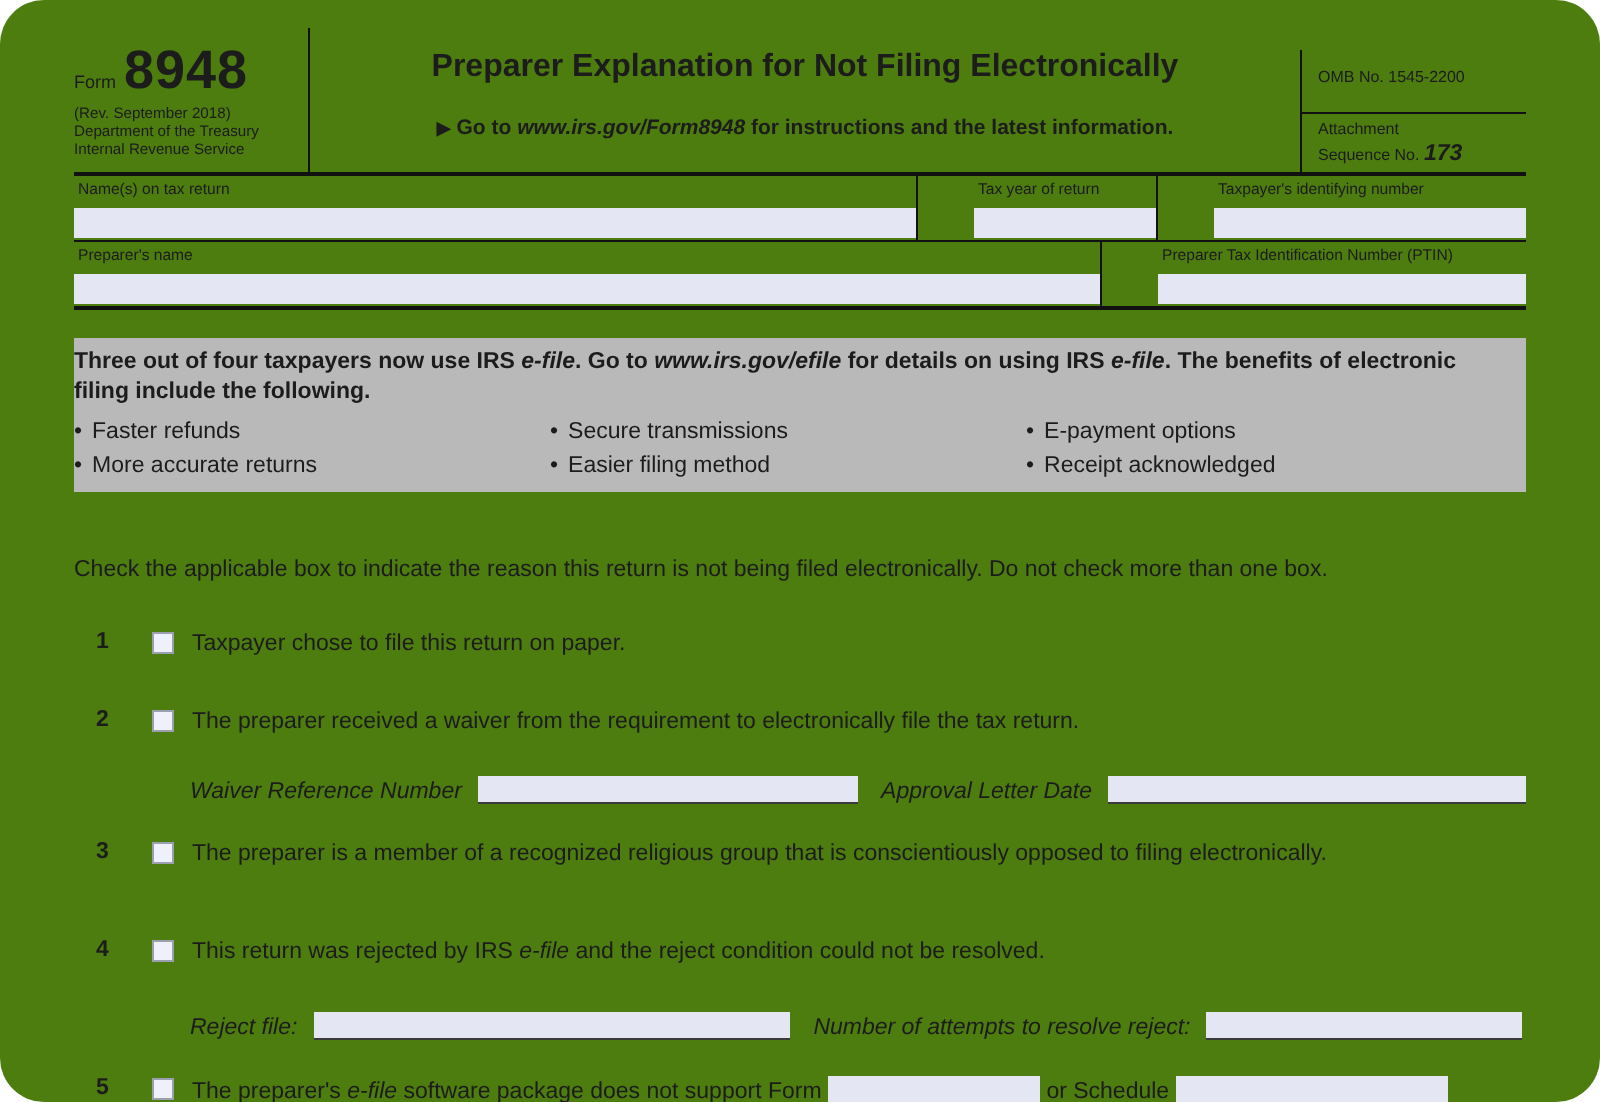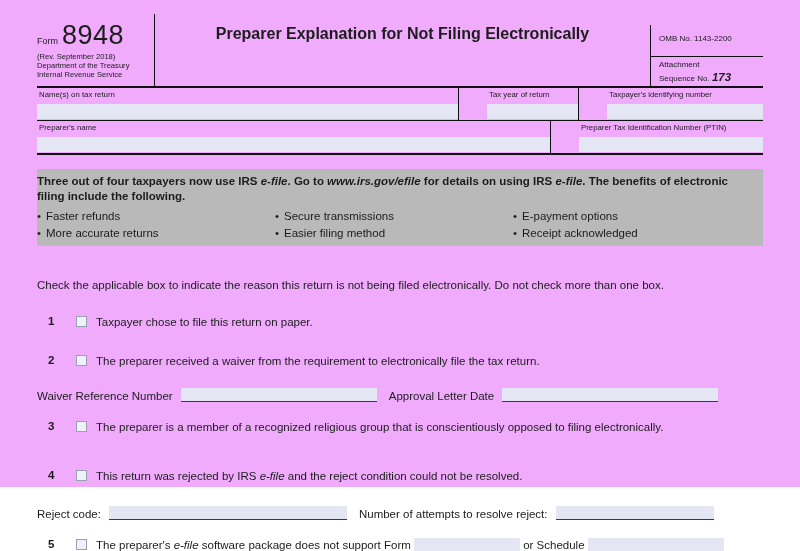--- a/index.html
+++ b/index.html
@@ -4,29 +4,29 @@
 <style>
   :root{
     --field:#e4e7f3;
     --banner:#b9b9b9;
     --ink:#1c1c1c;
     --line:#111;
   }
   *{margin:0;padding:0;box-sizing:border-box;}
   html,body{width:800px;height:551px;background:#ffffff;overflow:hidden;}
   body{font-family:"Liberation Sans", sans-serif;color:var(--ink);}
-  .page{position:relative;width:800px;height:487px;background:#f0abfc;}
+  .page{position:relative;width:800px;height:551px;background:#4d7c0f;border-radius:22px;}
   .content{position:absolute;left:37px;top:14px;width:726px;}
 
   
   .hdr{display:flex;height:74px;border-bottom:2.5px solid var(--line);}
   .hdr-left{width:118px;border-right:1.5px solid var(--line);padding:8px 4px 0 0;}
   .form-line{display:flex;align-items:flex-end;}
   .form-word{font-size:9px;margin-right:4px;padding-bottom:3px;}
-  .form-number{font-size:27px;font-weight:normal;letter-spacing:.5px;line-height:1;}
+  .form-number{font-size:27px;font-weight:bold;letter-spacing:.5px;line-height:1;}
   .rev{font-size:7.6px;margin-top:3px;}
   .dept{font-size:7.6px;line-height:1.2;}
   .hdr-center{flex:1;text-align:center;padding-top:11px;}
   .title{font-size:16px;font-weight:bold;}
   .subtitle{font-size:10.5px;font-weight:bold;margin-top:15px;}
   .subtitle .it{font-style:italic;}
   .arrow{font-size:9px;margin-right:3px;}
   .hdr-right{width:113px;margin-top:11px;border-left:1.5px solid var(--line);display:flex;flex-direction:column;}
   .omb-cell{font-size:8px;padding:9px 0 0 8px;height:33px;border-bottom:1.5px solid var(--line);}
   .att-cell{font-size:8px;padding:3px 0 0 8px;line-height:1.35;}
@@ -54,21 +54,21 @@
   .bullet .dot{margin-right:5px;}
 
   
   .instruction{margin-top:33px;font-size:11.5px;}
   .item{display:flex;align-items:flex-start;font-size:11.5px;}
   .item-num{width:14px;margin-left:11px;font-weight:bold;flex:none;}
   .cbox{width:11px;height:11px;flex:none;margin-left:14px;margin-top:1px;
         border:1px solid #9aa0b0;background:#eef0fa;}
   .item-text{margin-left:9px;line-height:1.3;}
   .item-text .it{font-style:italic;}
-  .subrow{font-size:11.5px;display:flex;align-items:flex-end;white-space:nowrap;}
+  .subrow{margin-left:58px;font-size:11.5px;display:flex;align-items:flex-end;white-space:nowrap;font-style:italic;}
   .ufield{display:inline-block;height:14px;background:var(--field);
           border-bottom:1px solid #3a3a3a;vertical-align:-3px;}
   .m1{margin-top:24px;}  .m2{margin-top:24px;}  .mw{margin-top:19px;}
   .m3{margin-top:18px;}  .m4{margin-top:34px;}  .mr{margin-top:22px;}
   .m5{margin-top:18px;}
 </style>
 </head>
 <body>
 
 <div class="page">
@@ -79,23 +79,26 @@
         <div class="form-line">
           <span class="form-word">Form</span>
           <span class="form-number">8948</span>
         </div>
         <div class="rev">(Rev. September 2018)</div>
         <div class="dept">Department of the Treasury</div>
         <div class="dept">Internal Revenue Service</div>
       </div>
       <div class="hdr-center">
         <div class="title">Preparer Explanation for Not Filing Electronically</div>
+        <div class="subtitle">
+          <span class="arrow">▶</span><span>Go to </span><span class="it">www.irs.gov/Form8948</span><span> for instructions and the latest information.</span>
+        </div>
       </div>
       <div class="hdr-right">
-        <div class="omb-cell">OMB No. 1143-2200</div>
+        <div class="omb-cell">OMB No. 1545-2200</div>
         <div class="att-cell">
           <span>Attachment</span><br>
           <span>Sequence No. </span><span class="att-num">173</span>
         </div>
       </div>
     </div>
 
     <div class="idrow idrow1">
       <div class="idcell bR c-name">
         <div class="idlabel">Name(s) on tax return</div>
@@ -160,21 +163,21 @@
       <span class="cbox"></span>
       <span class="item-text">The preparer is a member of a recognized religious group that is conscientiously opposed to filing electronically.</span>
     </div>
 
     <div class="item m4">
       <span class="item-num">4</span>
       <span class="cbox"></span>
       <span class="item-text"><span>This return was rejected by IRS </span><span class="it">e-file</span><span> and the reject condition could not be resolved.</span></span>
     </div>
     <div class="subrow mr">
-      <span>Reject code:</span>
+      <span>Reject file:</span>
       <span class="ufield" style="width:238px;margin-left:8px;"></span>
       <span style="margin-left:12px;">Number of attempts to resolve reject:</span>
       <span class="ufield" style="width:158px;margin-left:8px;"></span>
     </div>
 
     <div class="item m5">
       <span class="item-num">5</span>
       <span class="cbox"></span>
       <span class="item-text">
         <span>The preparer's </span><span class="it">e-file</span><span> software package does not support Form</span>

